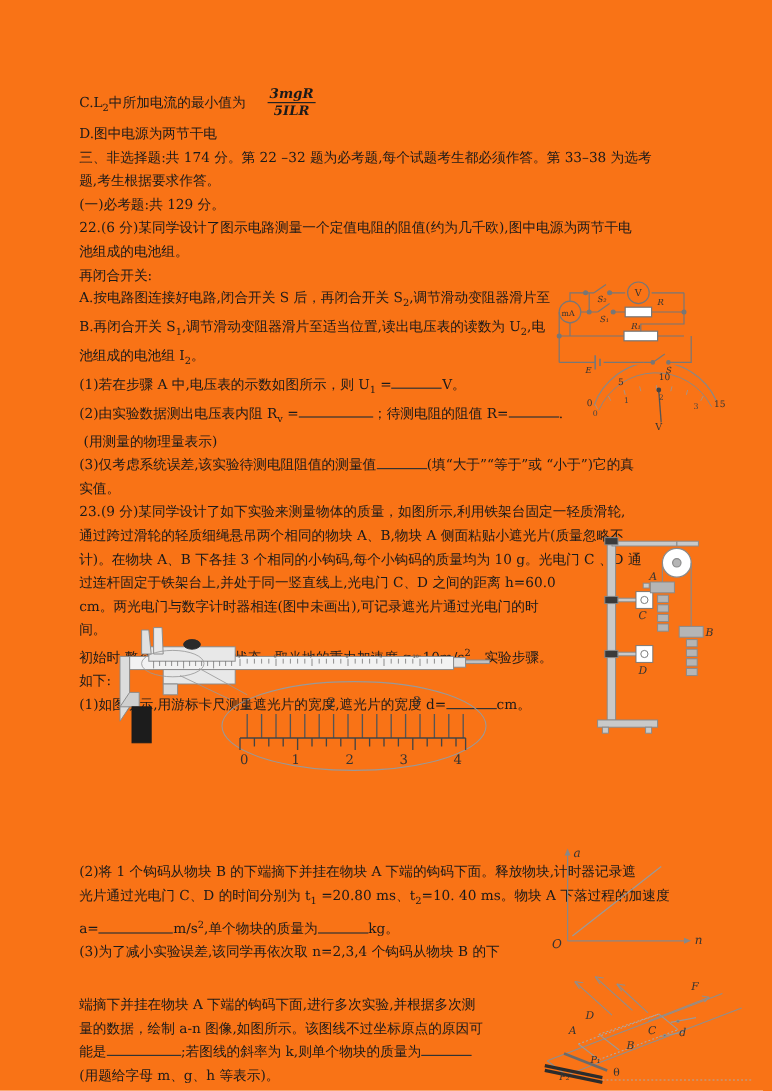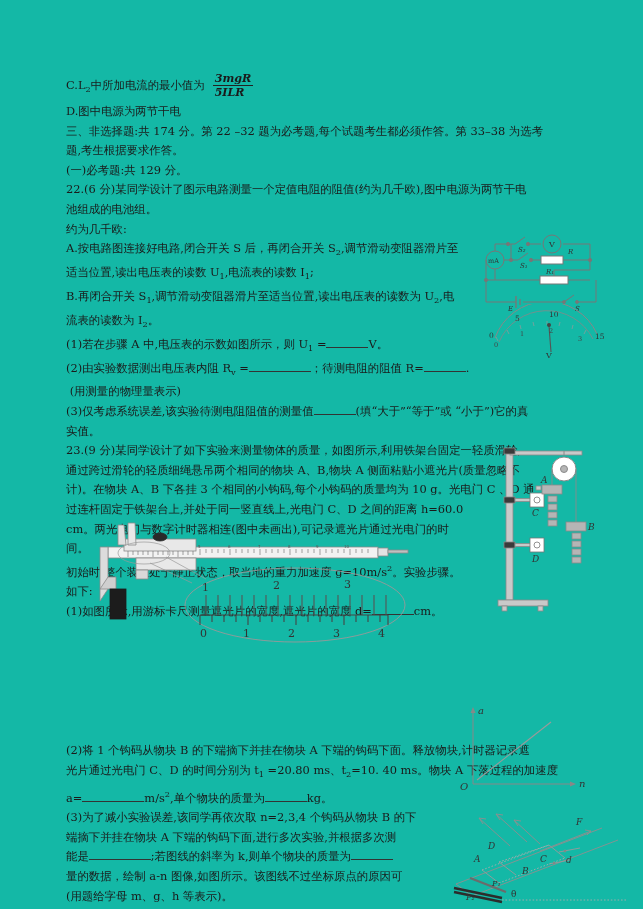--- a/index.html
+++ b/index.html
@@ -13,21 +13,21 @@
     position: relative;
     font-family: "DejaVu Serif", "Liberation Serif", serif;
     color: #1a1a1a;
     overflow: hidden;
   }
   .page {
     position: absolute;
     left: 0; top: 0;
     width: 643px;
     height: 909px;
-    background: #14b8a6;
+    background: #f97316;
   }
   .content {
     position: absolute;
     left: 66px;
     top: 72px;
     width: 510px;
   }
   .para {
     margin: 0;
     font-size: 11.4px;
@@ -40,24 +40,24 @@
   }
   .b-md { width: 42px; }
   .b-lg { width: 62px; }
   sub { font-size: 0.72em; vertical-align: sub; }
   sup { font-size: 0.72em; vertical-align: super; }
 
   
   .fracwrap {
     display: inline-block;
     vertical-align: -0.62em;
-    text-align: left;
+    text-align: center;
     font-style: italic;
     font-family: "DejaVu Serif", "Liberation Serif", serif;
-    margin: 0 8px;
+    margin: 0 18px;
   }
   .fracwrap .num {
     display: block;
     font-size: 11.2px;
     padding: 0 2px;
     line-height: 13px;
     font-weight: bold;
   }
   .fracwrap .den {
     display: block;
@@ -86,34 +86,31 @@
     </div>
 
     <div class="para">D.图中电源为两节干电</div>
 
     <div class="para">三、非选择题:共 174 分。第 22 –32 题为必考题,每个试题考生都必须作答。第 33–38 为选考</div>
     <div class="para">题,考生根据要求作答。</div>
     <div class="para">(一)必考题:共 129 分。</div>
 
     <div class="para">22.(6 分)某同学设计了图示电路测量一个定值电阻的阻值(约为几千欧),图中电源为两节干电</div>
     <div class="para">池组成的电池组。</div>
-    <div class="para">约为几千欧:</div>
+    <div class="para">再闭合开关:</div>
 
     <div class="para">
       <span>A.按电路图连接好电路,闭合开关 S 后，再闭合开关 S</span><sub>2</sub><span>,调节滑动变阻器滑片至</span>
     </div>
-    <div class="para">
-      <span>适当位置,读出电压表的读数 U</span><sub>1</sub><span>,电流表的读数 I</span><sub>1</sub><span>;</span>
-    </div>
 
     <div class="para">
       <span>B.再闭合开关 S</span><sub>1</sub><span>,调节滑动变阻器滑片至适当位置,读出电压表的读数为 U</span><sub>2</sub><span>,电</span>
     </div>
     <div class="para">
-      <span>流表的读数为 I</span><sub>2</sub><span>。</span>
+      <span>池组成的电池组 I</span><sub>2</sub><span>。</span>
     </div>
 
     <div class="para">
       <span>(1)若在步骤 A 中,电压表的示数如图所示，则 U</span><sub>1</sub><span> =</span><span class="blank b-md"></span><span>V。</span>
     </div>
 
     <div class="para">
       <span>(2)由实验数据测出电压表内阻 R</span><sub>v</sub><span> =</span><span class="blank b-lg"></span><span>；待测电阻的阻值 R=</span><span class="blank b-md"></span><span>.</span>
     </div>
     <div class="para">&nbsp;<span>(用测量的物理量表示)</span></div>
@@ -141,32 +138,32 @@
 
     <div class="para">(2)将 1 个钩码从物块 B 的下端摘下并挂在物块 A 下端的钩码下面。释放物块,计时器记录遮</div>
     <div class="para">
       <span>光片通过光电门 C、D 的时间分别为 t</span><sub>1</sub><span> =20.80 ms、t</span><sub>2</sub><span>=10. 40 ms。物块 A 下落过程的加速度</span>
     </div>
     <div class="para">
       <span>a=</span><span class="blank b-lg"></span><span>m/s</span><sup>2</sup><span>,单个物块的质量为</span><span class="blank b-md"></span><span>kg。</span>
     </div>
 
     <div class="para" style="width:390px;">(3)为了减小实验误差,该同学再依次取 n=2,3,4 个钩码从物块 B 的下</div>
-    <div class="para" style="width:390px;">端摘下并挂在物块 A 下端的钩码下面,进行多次实验,并根据多次测</div>
+    <div class="para" style="width:390px;margin-top:24px;">端摘下并挂在物块 A 下端的钩码下面,进行多次实验,并根据多次测</div>
+    <div class="para" style="width:390px;">量的数据，绘制 a-n 图像,如图所示。该图线不过坐标原点的原因可</div>
     <div class="para" style="width:390px;">
       <span>能是</span><span class="blank b-lg"></span><span>;若图线的斜率为 k,则单个物块的质量为</span><span class="blank b-md"></span>
     </div>
-    <div class="para" style="width:390px;">量的数据，绘制 a-n 图像,如图所示。该图线不过坐标原点的原因可</div>
     <div class="para" style="width:390px;">(用题给字母 m、g、h 等表示)。</div>
 
     <div class="para" style="width:390px;">24. (12 分)如图所示,两光滑的平行金属导轨间距 L=0.5 m,导轨平面</div>
 
   </div>
 
-  <div class="fig" style="left:478px; top:222px;">
+  <div class="fig" style="left:458px; top:222px;">
     <svg width="140" height="100" viewBox="0 0 140 100">
       <g stroke="#777" stroke-width="1" fill="none">
 
         <path d="M30 22 L37 22"></path>
         <path d="M37 22 L47 15"></path>
         <circle cx="30" cy="22" r="1.6" fill="#777"></circle>
         <circle cx="50" cy="22" r="1.6" fill="#777"></circle>
         <path d="M50 22 L63 22"></path>
         <circle cx="74" cy="22" r="9"></circle>
         <path d="M85 22 L112 22"></path>

